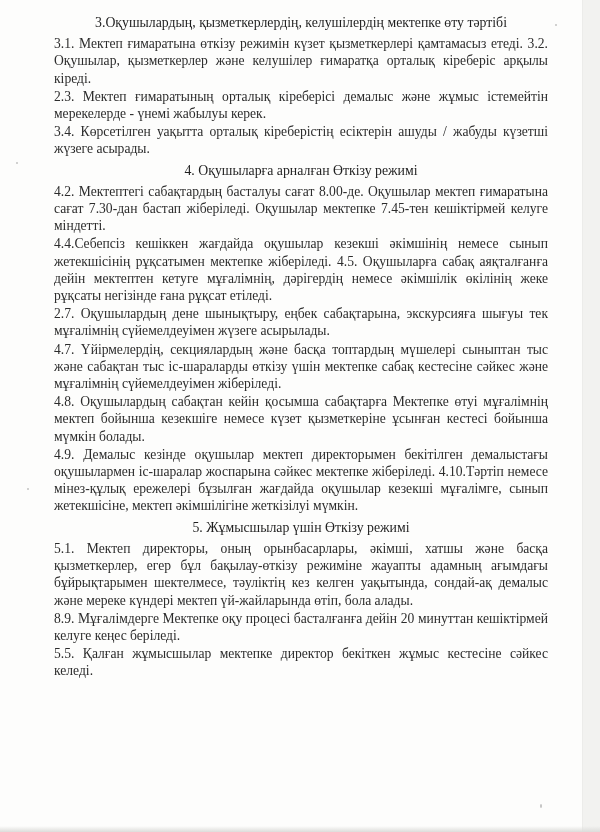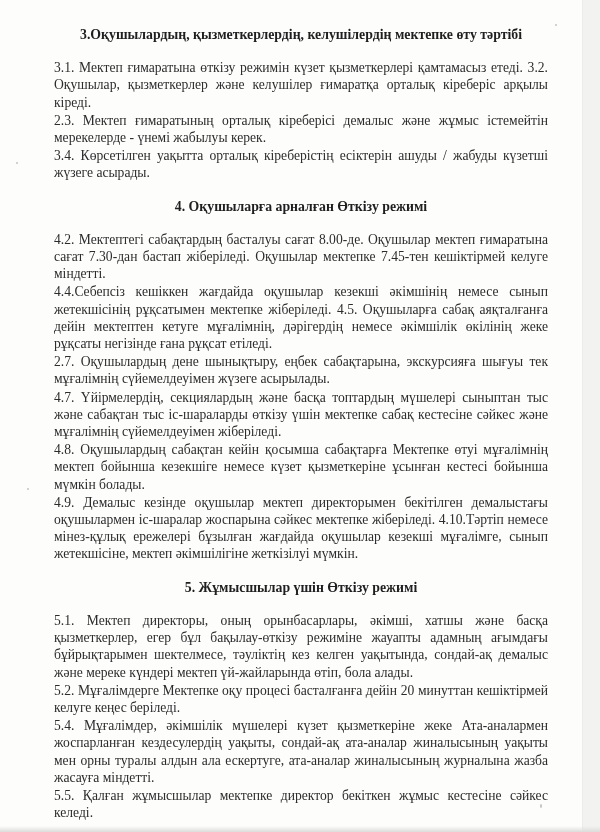--- a/index.html
+++ b/index.html
@@ -42,24 +42,24 @@
       position: absolute;
       left: 53px;
       top: 10px;
       width: 496px;
       font-family: "Liberation Serif", "DejaVu Serif", serif;
       font-size: 13.6px;
       line-height: 17.2px;
       color: #2c2c2c;
     }
     .heading {
-      font-weight: bold;
+      font-weight: normal;
       text-align: center;
       color: #1f1f1f;
-      margin: 16px;
+      margin: 4px;
       font-size: 13.8px;
     }
     .para {
       margin: 1px;
       text-align: justify;
       text-align-last: left;
     }
     .speck {
       position: absolute;
       background: #888;
@@ -91,17 +91,16 @@
     <p class="para">4.2. Мектептегі сабақтардың басталуы сағат 8.00-де. Оқушылар мектеп ғимаратына сағат 7.30-дан бастап жіберіледі. Оқушылар мектепке 7.45-тен кешіктірмей келуге міндетті.</p>
     <p class="para">4.4.Себепсіз кешіккен жағдайда оқушылар кезекші әкімшінің немесе сынып жетекшісінің рұқсатымен мектепке жіберіледі. 4.5. Оқушыларға сабақ аяқталғанға дейін мектептен кетуге мұғалімнің, дәрігердің немесе әкімшілік өкілінің жеке рұқсаты негізінде ғана рұқсат етіледі.</p>
     <p class="para">2.7. Оқушылардың дене шынықтыру, еңбек сабақтарына, экскурсияға шығуы тек мұғалімнің сүйемелдеуімен жүзеге асырылады.</p>
     <p class="para">4.7. Үйірмелердің, секциялардың және басқа топтардың мүшелері сыныптан тыс және сабақтан тыс іс-шараларды өткізу үшін мектепке сабақ кестесіне сәйкес және мұғалімнің сүйемелдеуімен жіберіледі.</p>
     <p class="para">4.8. Оқушылардың сабақтан кейін қосымша сабақтарға Мектепке өтуі мұғалімнің мектеп бойынша кезекшіге немесе күзет қызметкеріне ұсынған кестесі бойынша мүмкін болады.</p>
     <p class="para">4.9. Демалыс кезінде оқушылар мектеп директорымен бекітілген демалыстағы оқушылармен іс-шаралар жоспарына сәйкес мектепке жіберіледі. 4.10.Тәртіп немесе мінез-құлық ережелері бұзылған жағдайда оқушылар кезекші мұғалімге, сынып жетекшісіне, мектеп әкімшілігіне жеткізілуі мүмкін.</p>
   </section>
   <section>
     <h3 class="heading">5. Жұмысшылар үшін Өткізу режимі</h3>
     <p class="para">5.1. Мектеп директоры, оның орынбасарлары, әкімші, хатшы және басқа қызметкерлер, егер бұл бақылау-өткізу режиміне жауапты адамның ағымдағы бұйрықтарымен шектелмесе, тәуліктің кез келген уақытында, сондай-ақ демалыс және мереке күндері мектеп үй-жайларында өтіп, бола алады.</p>
-    <p class="para">5.2. Мұғалімдерге Мектепке оқу процесі басталғанға дейін 20 минуттан кешіктірмей келуге кеңес беріледі.</p>
-    <p class="para">5.4. Мұғалімдер, әкімшілік мүшелері күзет қызметкеріне жеке Ата-аналармен жоспарланған кездесулердің уақыты, сондай-ақ ата-аналар жиналысының уақыты мен орны туралы алдын ала ескертуге, ата-аналар жиналысының журналына жазба жасауға міндетті.</p>
+    <p class="para">8.9. Мұғалімдерге Мектепке оқу процесі басталғанға дейін 20 минуттан кешіктірмей келуге кеңес беріледі.</p>
     <p class="para">5.5. Қалған жұмысшылар мектепке директор бекіткен жұмыс кестесіне сәйкес келеді.</p>
   </section>
 </div>
 
 </body></html>

